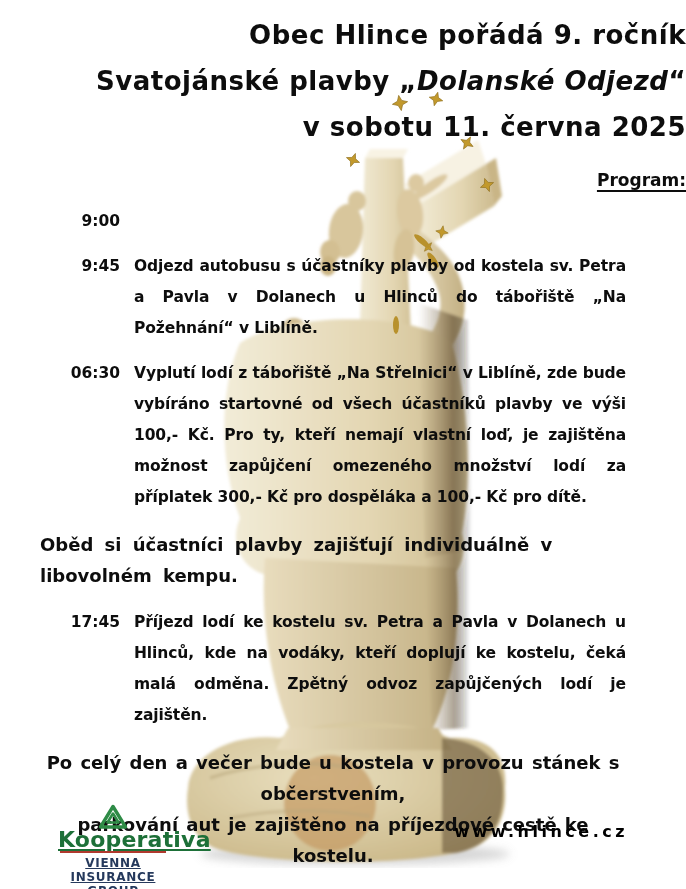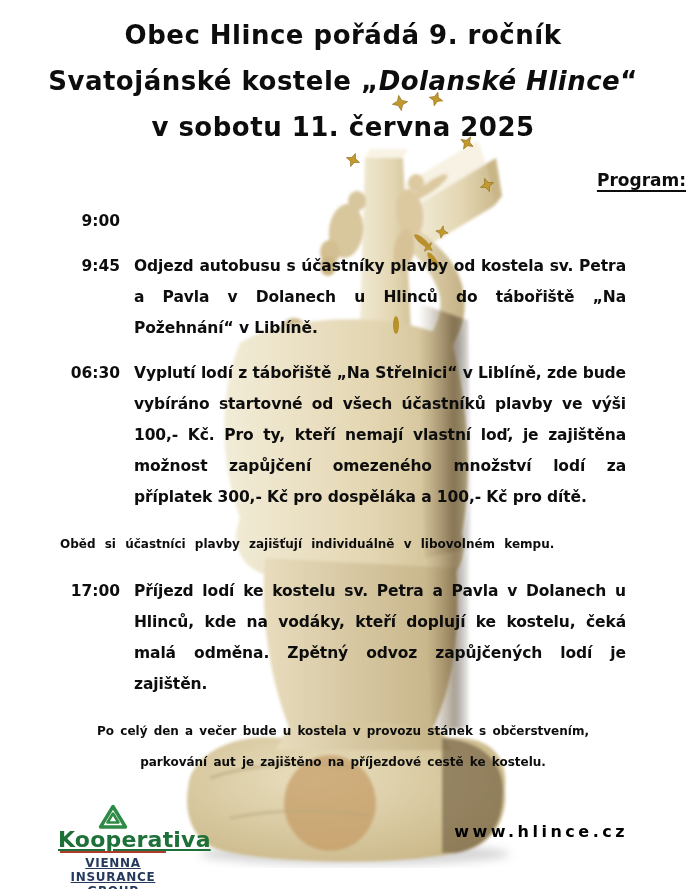--- a/index.html
+++ b/index.html
@@ -11,21 +11,21 @@
     font-family:"DejaVu Sans","Liberation Sans",sans-serif;
     color:#0d0d0d;
   }
   
   .statue{
     position:absolute;left:170px;top:88px;width:516px;height:780px;
     z-index:0;pointer-events:none;
   }
   
   .content{position:relative;z-index:1;}
-  .title{padding-top:12px;text-align:center;font-weight:700;}
+  .title{padding-top:12px;text-align:right;font-weight:700;}
   .t-line{font-size:26px;line-height:46px;letter-spacing:0.5px;}
   .t-it{font-style:italic;}
   .program-label{
     margin:20px 0 0 60px;font-size:17px;font-weight:700;text-align:right;
   }
   .ul{
     text-decoration:underline;
     text-decoration-thickness:1.5px;text-underline-offset:4px;
   }
   .program{margin:16px 60px;}
@@ -34,21 +34,21 @@
     margin-top:14px;
   }
   .time{
     text-align:right;font-size:15.5px;font-weight:700;line-height:31px;
   }
   .txt{
     font-size:15.5px;font-weight:700;line-height:31px;
     text-align:justify;letter-spacing:-0.1px;
   }
   .note{
-    margin:13px 60px 0 60px;font-size:12px;font-weight:700;line-height:31px;
+    margin:13px 60px 0 40px;font-size:18px;font-weight:700;line-height:31px;
   }
   .note.spread{word-spacing:5px;}
   .note.center{text-align:center;word-spacing:2px;}
   
   .sponsor{
     position:absolute;left:58px;top:804px;width:110px;z-index:1;
     text-align:center;
   }
   .sponsor-mark{display:block;margin:0 auto 1px auto;}
   .sponsor-name{
@@ -152,21 +152,21 @@
         <ellipse cx="263" cy="172" rx="9" ry="3" transform="rotate(55 263 172)" stroke="none" fill="#b8912c"></ellipse>
         <ellipse cx="226" cy="237" rx="3" ry="9" stroke="none" fill="#b8912c"></ellipse>
       </g>
     </svg>
   </div>
 
   <div class="content">
 
     <header class="title">
       <div class="t-line">Obec Hlince pořádá 9. ročník</div>
-      <div class="t-line"><span>Svatojánské kostele „</span><span class="t-it">Dolanské Hlince</span><span>“</span></div>
+      <div class="t-line"><span>Svatojánské plavby „</span><span class="t-it">Dolanské Odjezd</span><span>“</span></div>
       <div class="t-line">v sobotu 11. června 2025</div>
     </header>
 
     <div class="program-label">
       <span class="ul">Program:</span>
     </div>
 
     <section class="program">
 
       <div class="item">
@@ -183,21 +183,21 @@
         <div class="txt">Vyplutí lodí z tábořiště „Na Střelnici“ v Liblíně, zde bude vybíráno startovné od všech účastníků plavby ve výši 100,- Kč. Pro ty, kteří nemají vlastní loď, je zajištěna možnost zapůjčení omezeného množství lodí za příplatek 300,- Kč pro dospěláka a 100,- Kč pro dítě.</div>
       </div>
 
     </section>
 
     <p class="note spread">Oběd si účastníci plavby zajišťují individuálně v libovolném kempu.</p>
 
     <section class="program">
 
       <div class="item">
-        <div class="time">17:00</div>
+        <div class="time">17:45</div>
         <div class="txt">Příjezd lodí ke kostelu sv. Petra a Pavla v Dolanech u Hlinců, kde na vodáky, kteří doplují ke kostelu, čeká malá odměna. Zpětný odvoz zapůjčených lodí je zajištěn.</div>
       </div>
 
 
     </section>
 
     <p class="note center">
       <span>Po celý den a večer bude u kostela v provozu stánek s občerstvením,</span><br>
       <span>parkování aut je zajištěno na příjezdové cestě ke kostelu.</span>
     </p>

